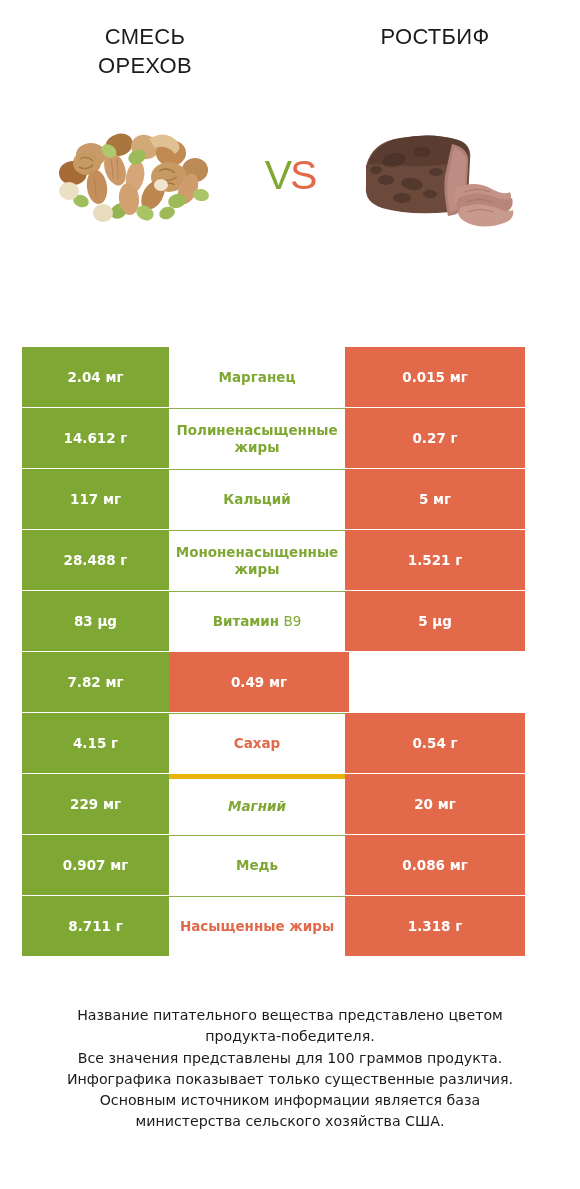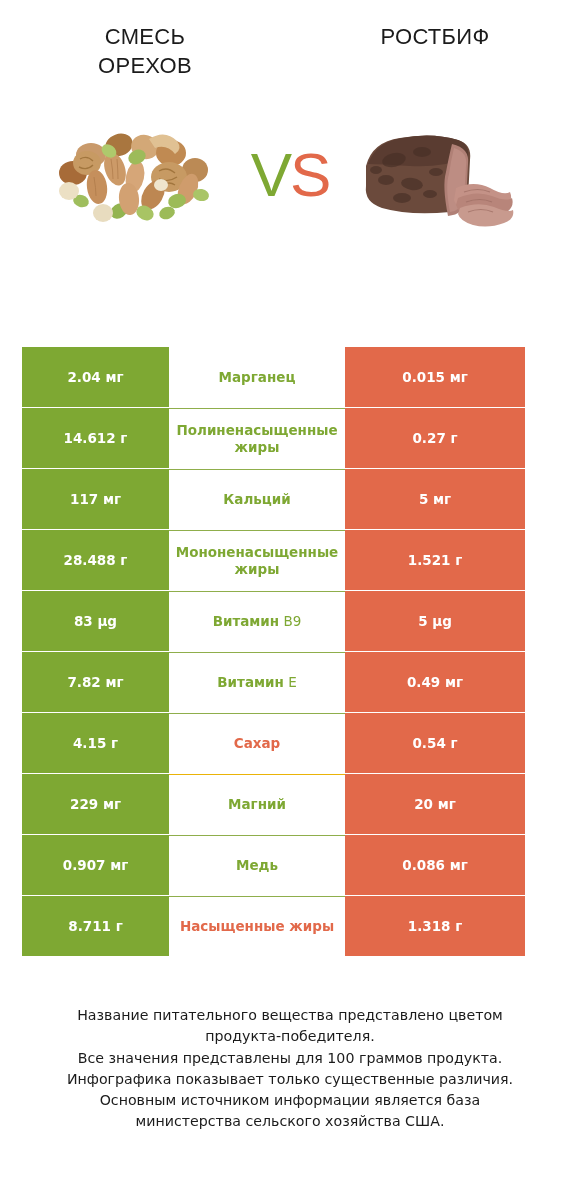--- a/index.html
+++ b/index.html
@@ -60,21 +60,21 @@
 
   .vs-wrap {
     position: absolute;
     left: 0; right: 0; top: 0; bottom: 0;
     display: flex;
     align-items: center;
     justify-content: center;
     pointer-events: none;
   }
   .vs-text {
-    font-size: 62px;
+    font-size: 41px;
     font-weight: 400;
     letter-spacing: -2px;
     font-family: "Liberation Sans", sans-serif;
     line-height: 1;
     transform: translateY(-2px);
   }
   .vs-v { color: #7EA833; }
   .vs-s { color: #E2694A; }
 
   
@@ -132,21 +132,21 @@
     width: 176px;
     white-space: nowrap;
     overflow: hidden;
   }
   .cell-mid.two-line .label-inner { white-space: normal; }
   .win-green { color: #7EA833; }
   .win-orange { color: #E2694A; }
   .lbl-light { font-weight: normal; }
 
   .row-divider-green { border-top: 1px solid #8FAE4B; }
-  .row-divider-orange { border-top: 1px solid #eab308; }
+  .row-divider-orange { border-top: 5px solid #eab308; font-style: italic; }
 
   
   .footnote {
     position: absolute;
     top: 1005px;
     left: 0;
     width: 580px;
     text-align: center;
     font-size: 14.2px;
     line-height: 1.5;
@@ -296,23 +296,20 @@
     </div>
     <div class="trow">
       <div class="cell cell-left">83 µg</div>
       <div class="cell cell-mid row-divider-green">
         <span class="label-inner win-green"><span>Витамин</span><span class="lbl-light"> B9</span></span>
       </div>
       <div class="cell cell-right">5 µg</div>
     </div>
     <div class="trow">
       <div class="cell cell-left">7.82 мг</div>
-      <div class="cell cell-mid row-divider-green">
-        <span class="label-inner win-green"><span>Витамин</span><span class="lbl-light"> E</span></span>
-      </div>
       <div class="cell cell-right">0.49 мг</div>
     </div>
     <div class="trow">
       <div class="cell cell-left">4.15 г</div>
       <div class="cell cell-mid row-divider-green">
         <span class="label-inner win-orange"><span>Сахар</span></span>
       </div>
       <div class="cell cell-right">0.54 г</div>
     </div>
     <div class="trow">

